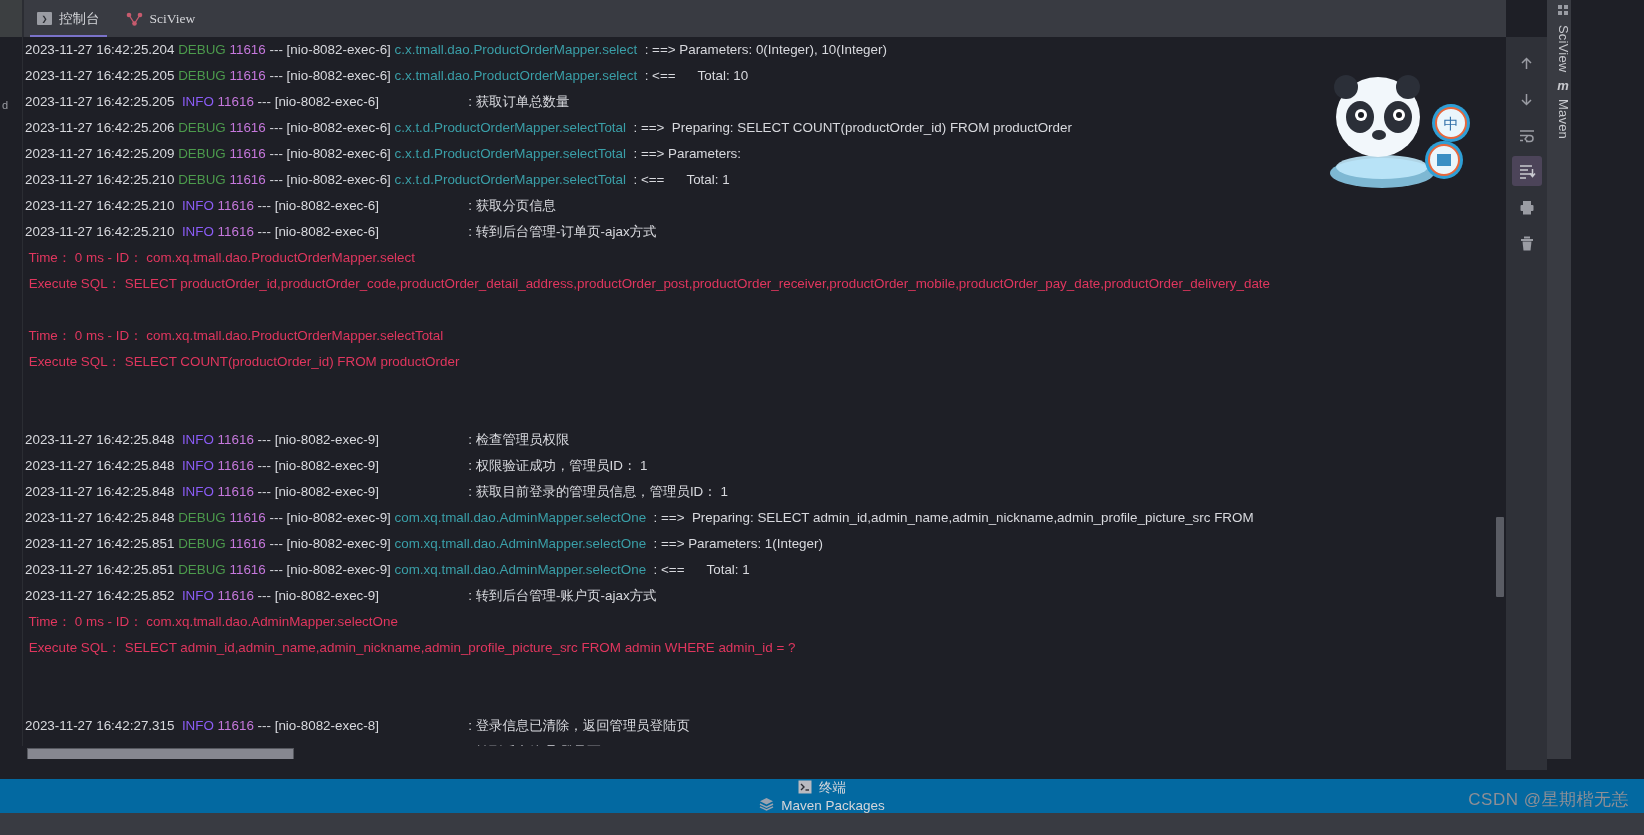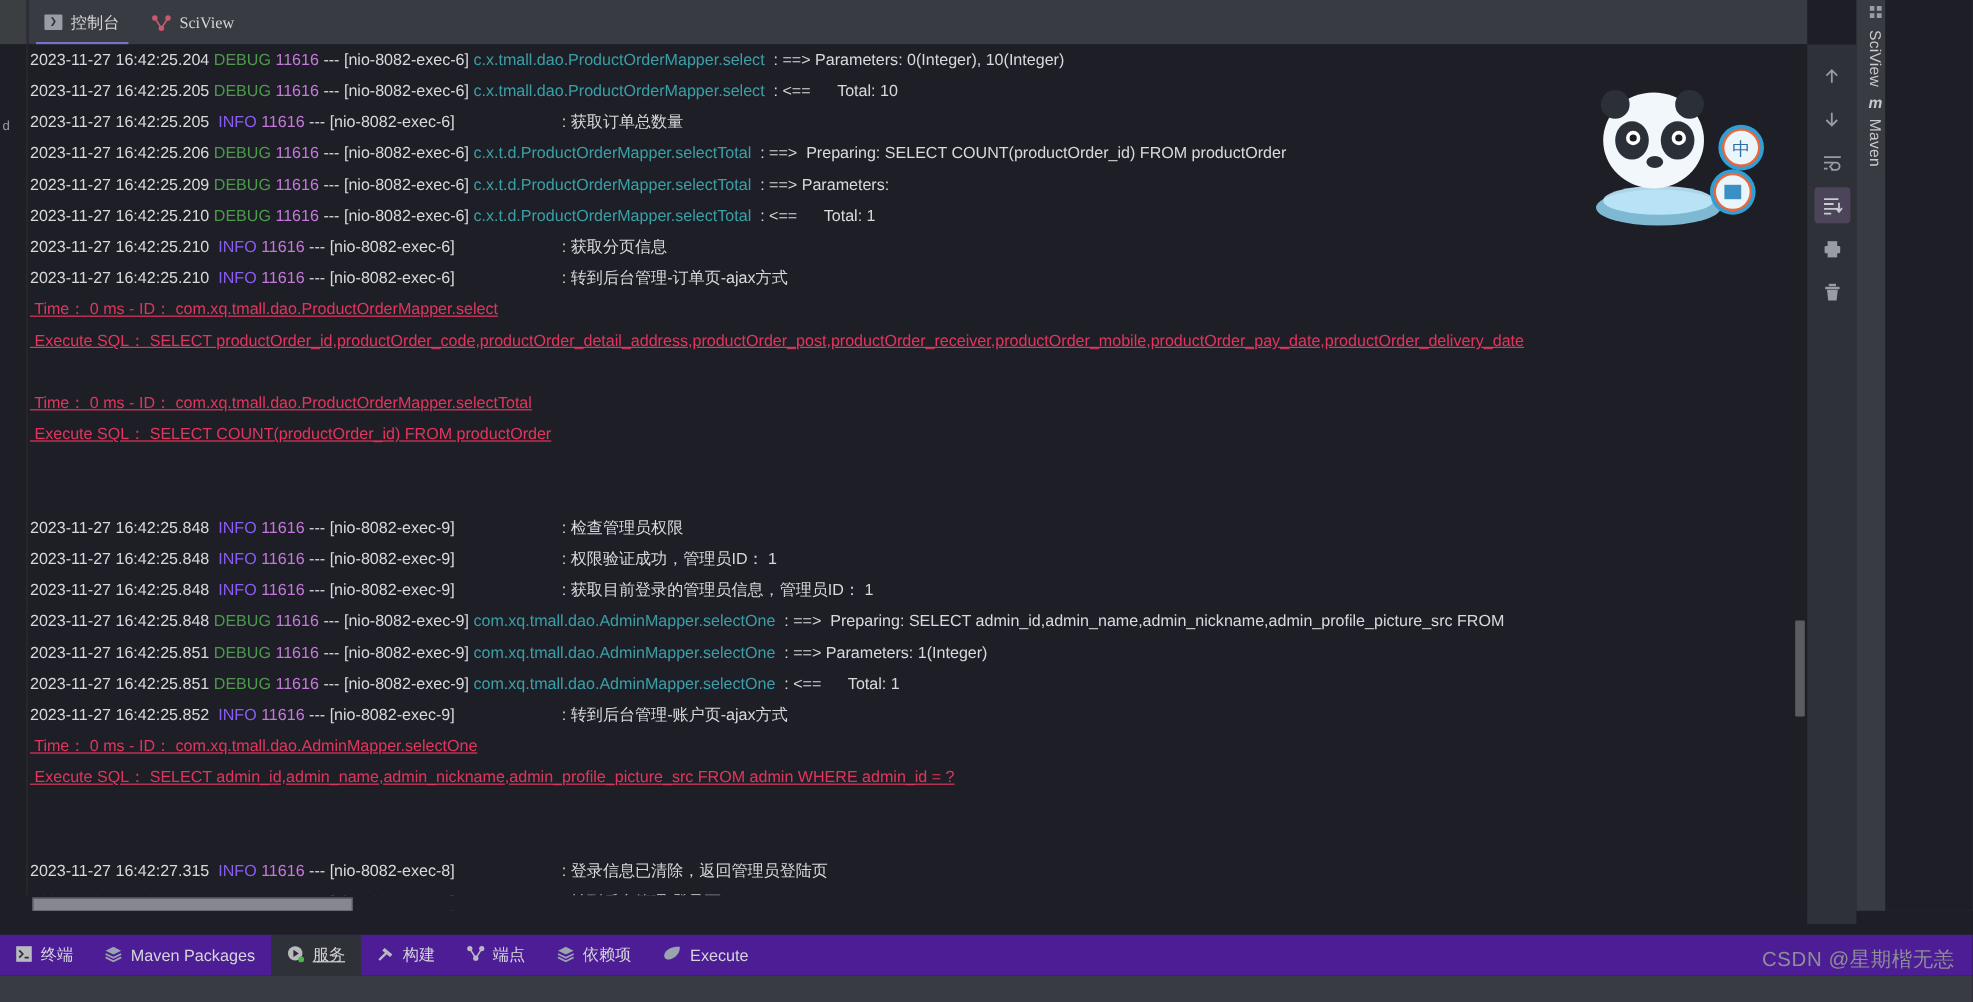--- a/index.html
+++ b/index.html
@@ -59,21 +59,21 @@
   .ln{height:26px;white-space:pre;overflow:visible;}
   .ln.blank{height:26px;}
   .ts{color:#d8d9de;}
   .lvl-debug{color:#4c9a4c;}
   .lvl-info{color:#8b5cf6;}
   .pid{color:#c678dd;}
   .dash{color:#d8d9de;}
   .thread{color:#d8d9de;}
   .cls{color:#3a9fa8;}
   .msg{color:#d8d9de;}
-  .sqlred{color:#e0365e;text-decoration:underline;}
+  .sqlred{color:#e0365e;}
 
   
   .hscroll-track{
     position:absolute;left:22px;bottom:0;width:1484px;height:13px;background:#1e1f26;
   }
   .hscroll-thumb{
     position:absolute;left:5px;top:2px;width:265px;height:10px;
     background:#868790;border:1px solid #55575e;
   }
   .vscroll-track{
@@ -115,21 +115,21 @@
   }
 
   
   .panda{
     position:absolute;left:1320px;top:55px;width:160px;height:150px;pointer-events:none;
   }
 
   
   .bottombar{
     position:absolute;left:0;bottom:22px;width:1644px;height:34px;
-    background:#4c1d95;display:flex;align-items:center;
+    background:#0369a1;display:flex;align-items:center;flex-direction:column;
   }
   .btab{
     display:flex;align-items:center;gap:7px;height:34px;padding:0 13px;
     font-size:13.5px;color:#d5d6da;cursor:default;white-space:nowrap;
   }
   .btab.sel{background:#2f3138;text-decoration:underline;}
   .bbar-spacer{flex:1;}
   .watermark{
     position:absolute;right:15px;bottom:24px;
     font-size:17px;color:#8e8f96;letter-spacing:.5px;

